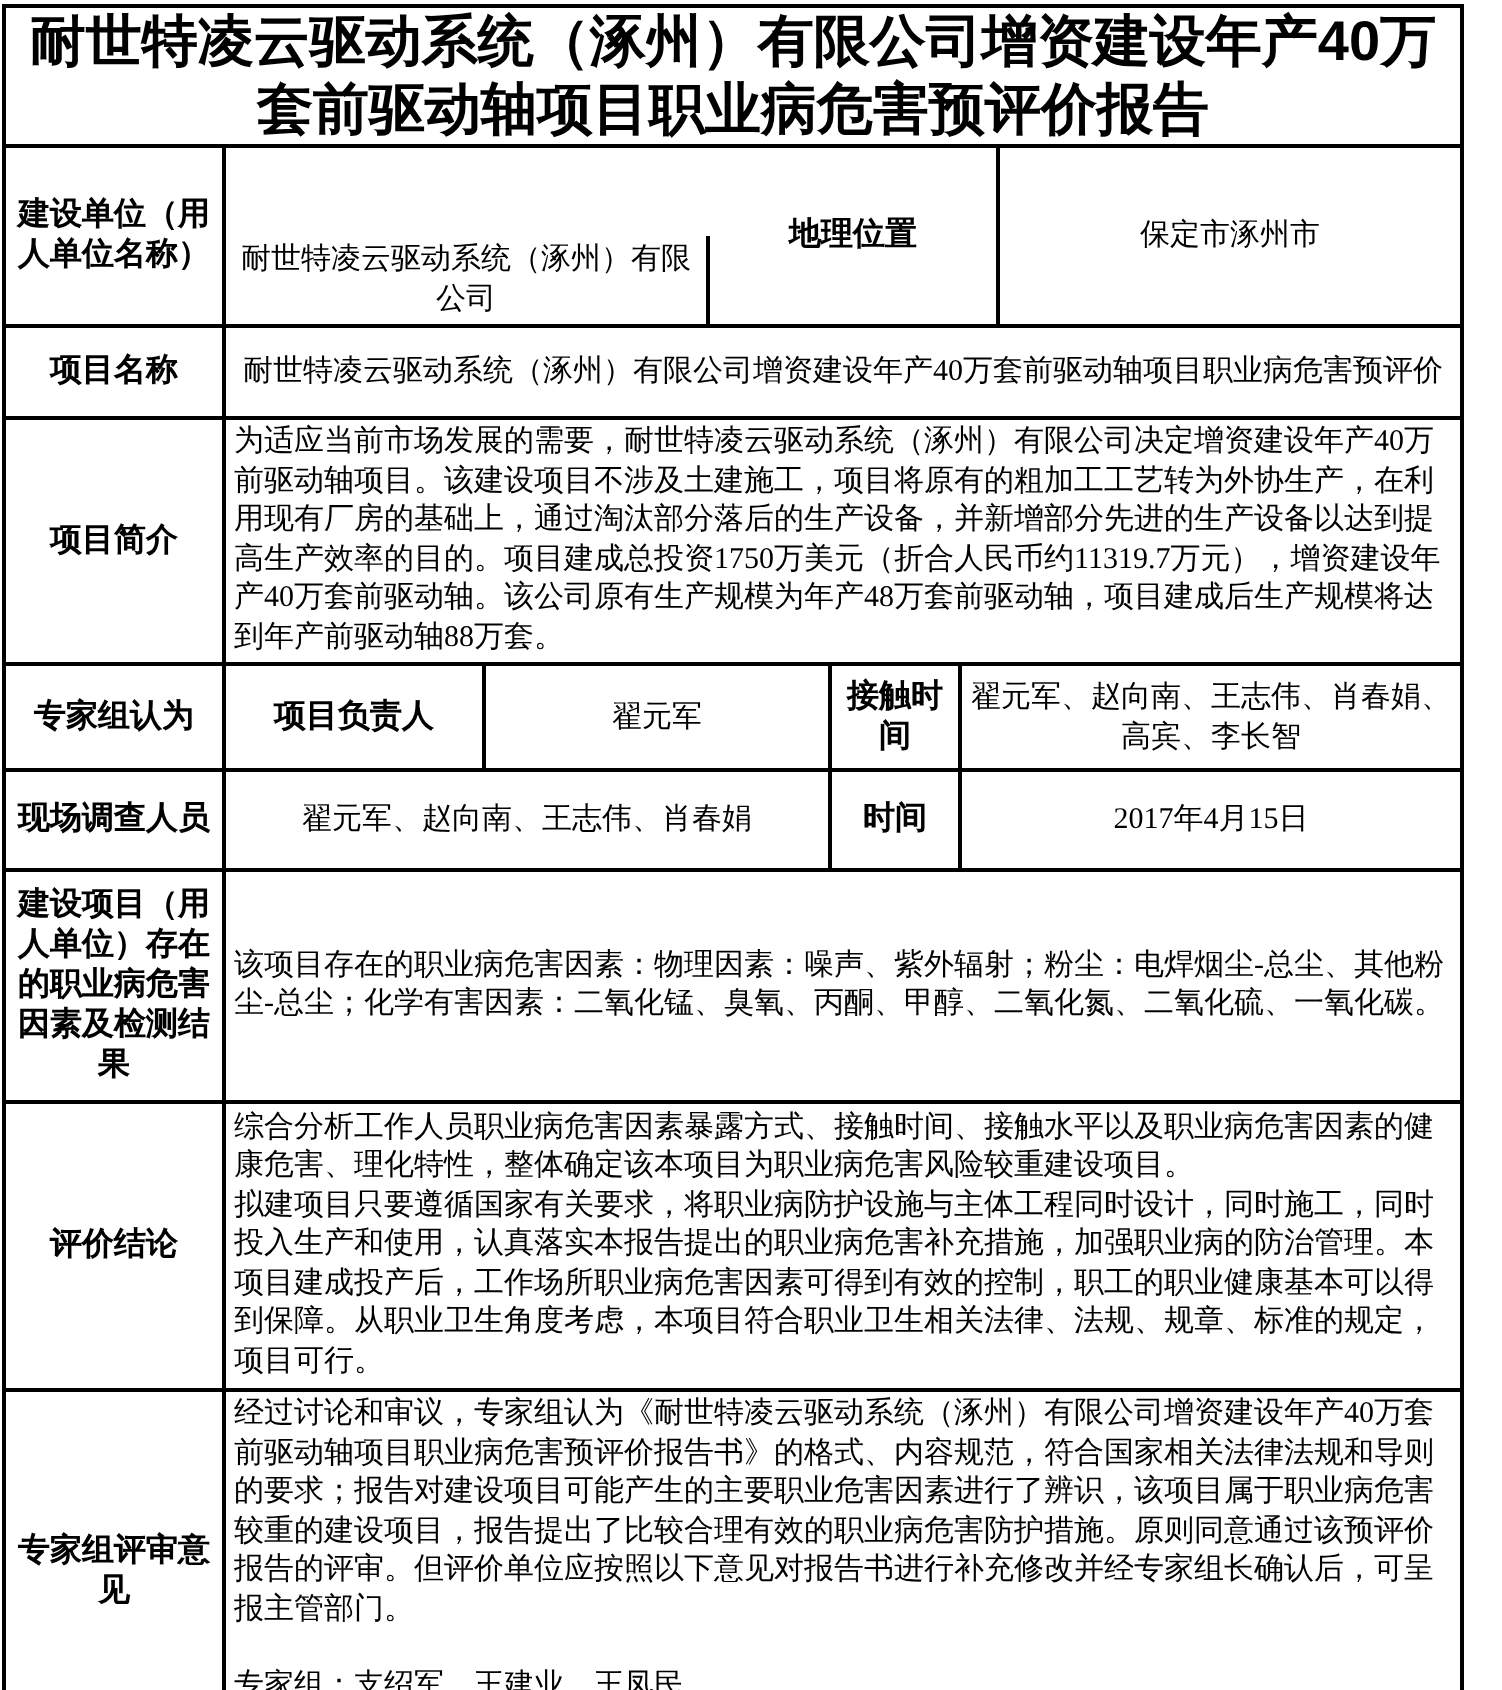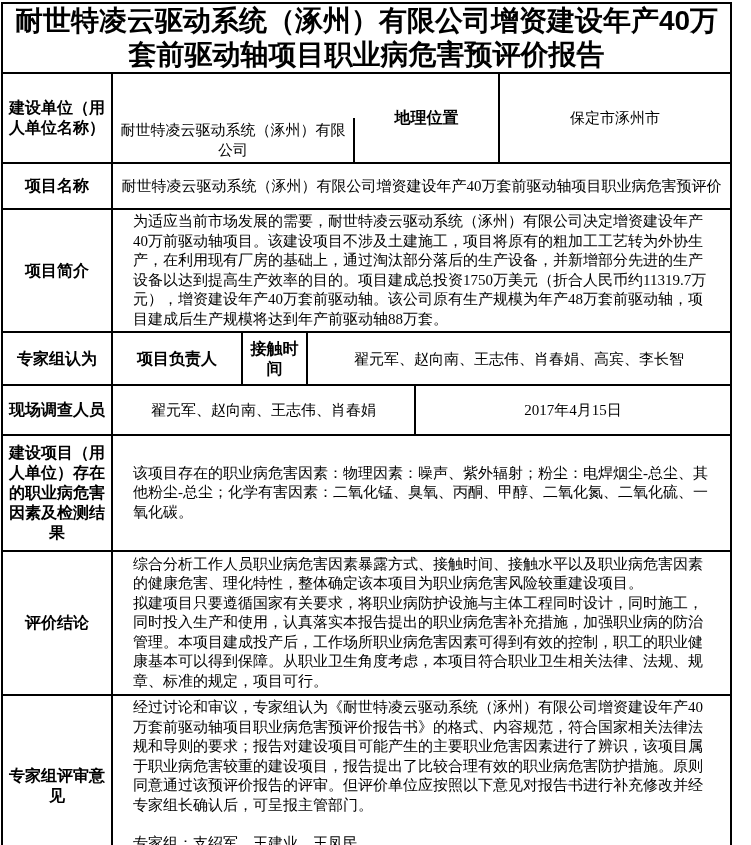--- a/index.html
+++ b/index.html
@@ -47,21 +47,21 @@
     text-align: center;
   }
   .vcenter {
     font-size: 15px;
     line-height: 20px;
     text-align: center;
   }
   .para {
     align-items: center;
     justify-content: flex-start;
-    padding: 2px 20px;
+    padding: 2px 4px;
   }
   .para .text {
     width: 100%;
     font-size: 15px;
     line-height: 19.5px;
     text-align: left;
     white-space: pre-line;
   }
   .title-row {
     min-height: 67px;
@@ -124,27 +124,29 @@
     <div class="row r3">
       <div class="c w-label label">项目简介</div>
       <div class="c para">
         <div class="text">为适应当前市场发展的需要，耐世特凌云驱动系统（涿州）有限公司决定增资建设年产40万前驱动轴项目。该建设项目不涉及土建施工，项目将原有的粗加工工艺转为外协生产，在利用现有厂房的基础上，通过淘汰部分落后的生产设备，并新增部分先进的生产设备以达到提高生产效率的目的。项目建成总投资1750万美元（折合人民币约11319.7万元），增资建设年产40万套前驱动轴。该公司原有生产规模为年产48万套前驱动轴，项目建成后生产规模将达到年产前驱动轴88万套。</div>
       </div>
     </div>
 
     <div class="row r4">
       <div class="c w-label label">专家组认为</div>
       <div class="c w-r4c2 label">项目负责人</div>
+      <div class="c w-r4c3 vcenter">翟元军</div>
       <div class="c w-narrow label">接触时间</div>
       <div class="c vcenter">翟元军、赵向南、王志伟、肖春娟、高宾、李长智</div>
     </div>
 
     <div class="row r5">
       <div class="c w-label label">现场调查人员</div>
       <div class="c w-r5c2 vcenter">翟元军、赵向南、王志伟、肖春娟</div>
+      <div class="c w-narrow label">时间</div>
       <div class="c vcenter">2017年4月15日</div>
     </div>
 
     <div class="row r6">
       <div class="c w-label label">建设项目（用人单位）存在的职业病危害因素及检测结果</div>
       <div class="c para">
         <div class="text">该项目存在的职业病危害因素：物理因素：噪声、紫外辐射；粉尘：电焊烟尘-总尘、其他粉尘-总尘；化学有害因素：二氧化锰、臭氧、丙酮、甲醇、二氧化氮、二氧化硫、一氧化碳。</div>
       </div>
     </div>
 

